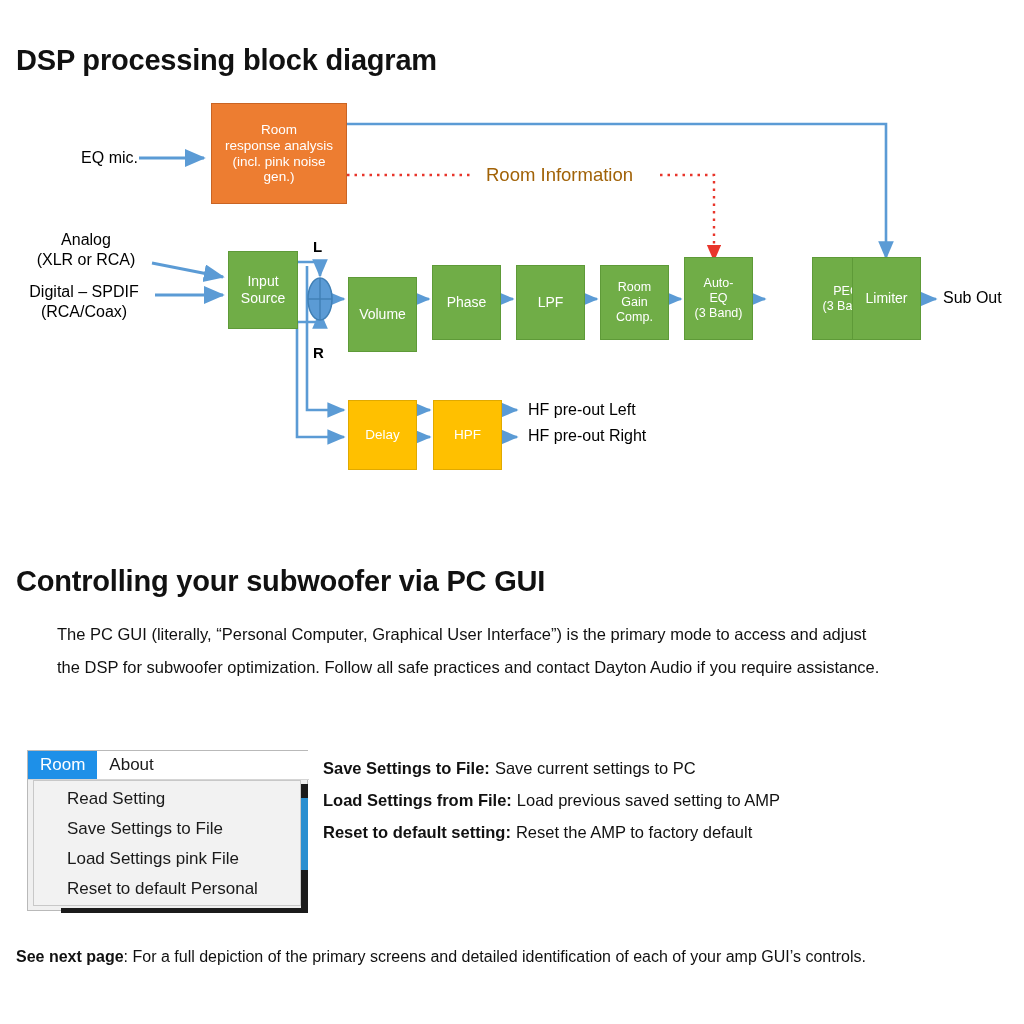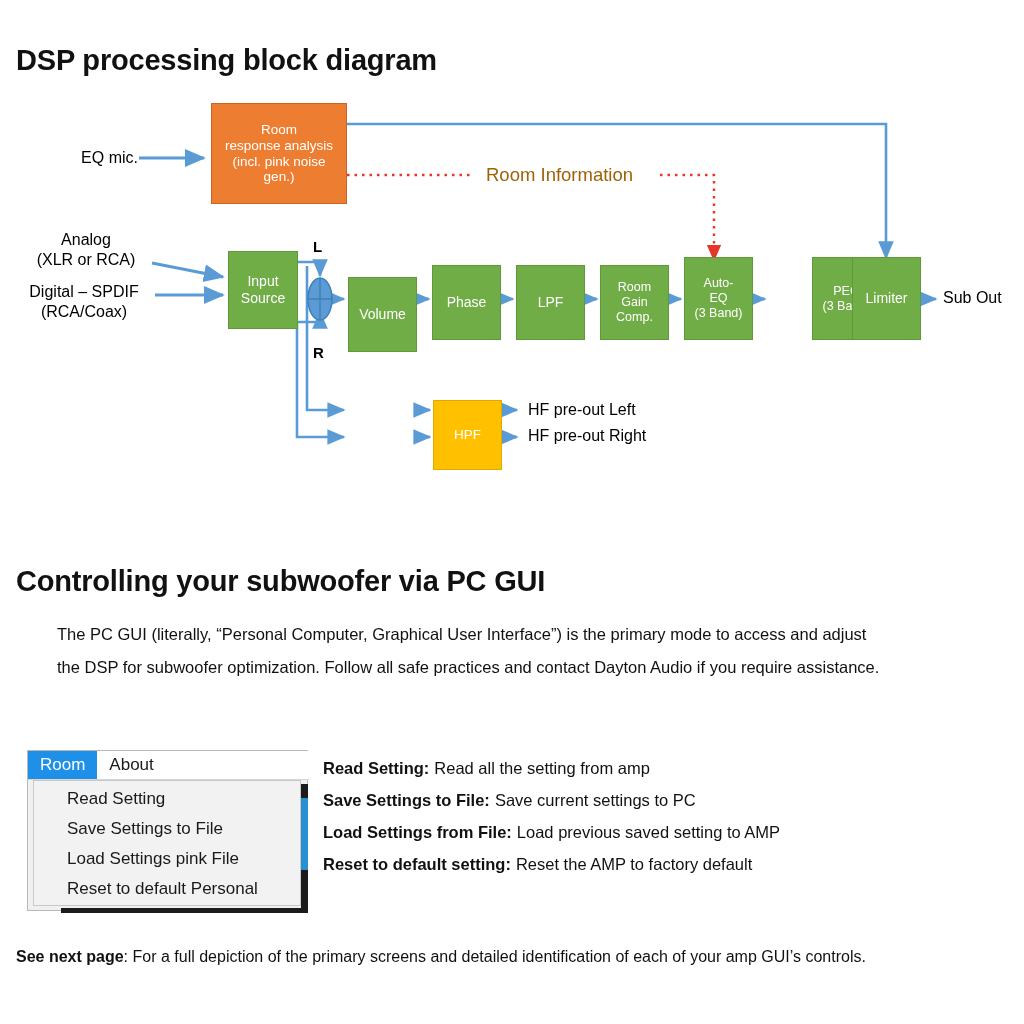--- a/index.html
+++ b/index.html
@@ -209,20 +209,21 @@
 
     <div class="node green small" style="left:812px;top:167px;width:69px;height:83px;">
       <div>
         <div>PEQ</div>
         <div>(3 Band)</div>
       </div>
     </div>
 
     <div class="node green" style="left:852px;top:167px;width:69px;height:83px;">Limiter</div>
 
+    <div class="node yellow" style="left:348px;top:310px;width:69px;height:70px;">Delay</div>
     <div class="node yellow" style="left:433px;top:310px;width:69px;height:70px;">HPF</div>
 
     <div class="plainlabel left" style="left:18px;top:58px;width:120px;">EQ mic.</div>
 
     <div class="plainlabel" style="left:22px;top:140px;width:128px;">
       <div>Analog</div>
       <div>(XLR or RCA)</div>
     </div>
 
     <div class="plainlabel" style="left:14px;top:192px;width:140px;">
@@ -256,24 +257,20 @@
       <div class="menu-drop-item">Load Settings pink File</div>
       <div class="menu-drop-item">Reset to default Personal</div>
     </div>
     <div class="drop-shadow-right"></div>
     <div class="drop-shadow-accent"></div>
     <div class="drop-shadow-bottom"></div>
   </div>
 
   <div class="desc-list">
     <div class="desc-row">
-      <span class="desc-term">Read Setting:</span>
-      <span>Read all the setting from amp</span>
-    </div>
-    <div class="desc-row">
       <span class="desc-term">Save Settings to File:</span>
       <span>Save current settings to PC</span>
     </div>
     <div class="desc-row">
       <span class="desc-term">Load Settings from File:</span>
       <span>Load previous saved setting to AMP</span>
     </div>
     <div class="desc-row">
       <span class="desc-term">Reset to default setting:</span>
       <span>Reset the AMP to factory default</span>

